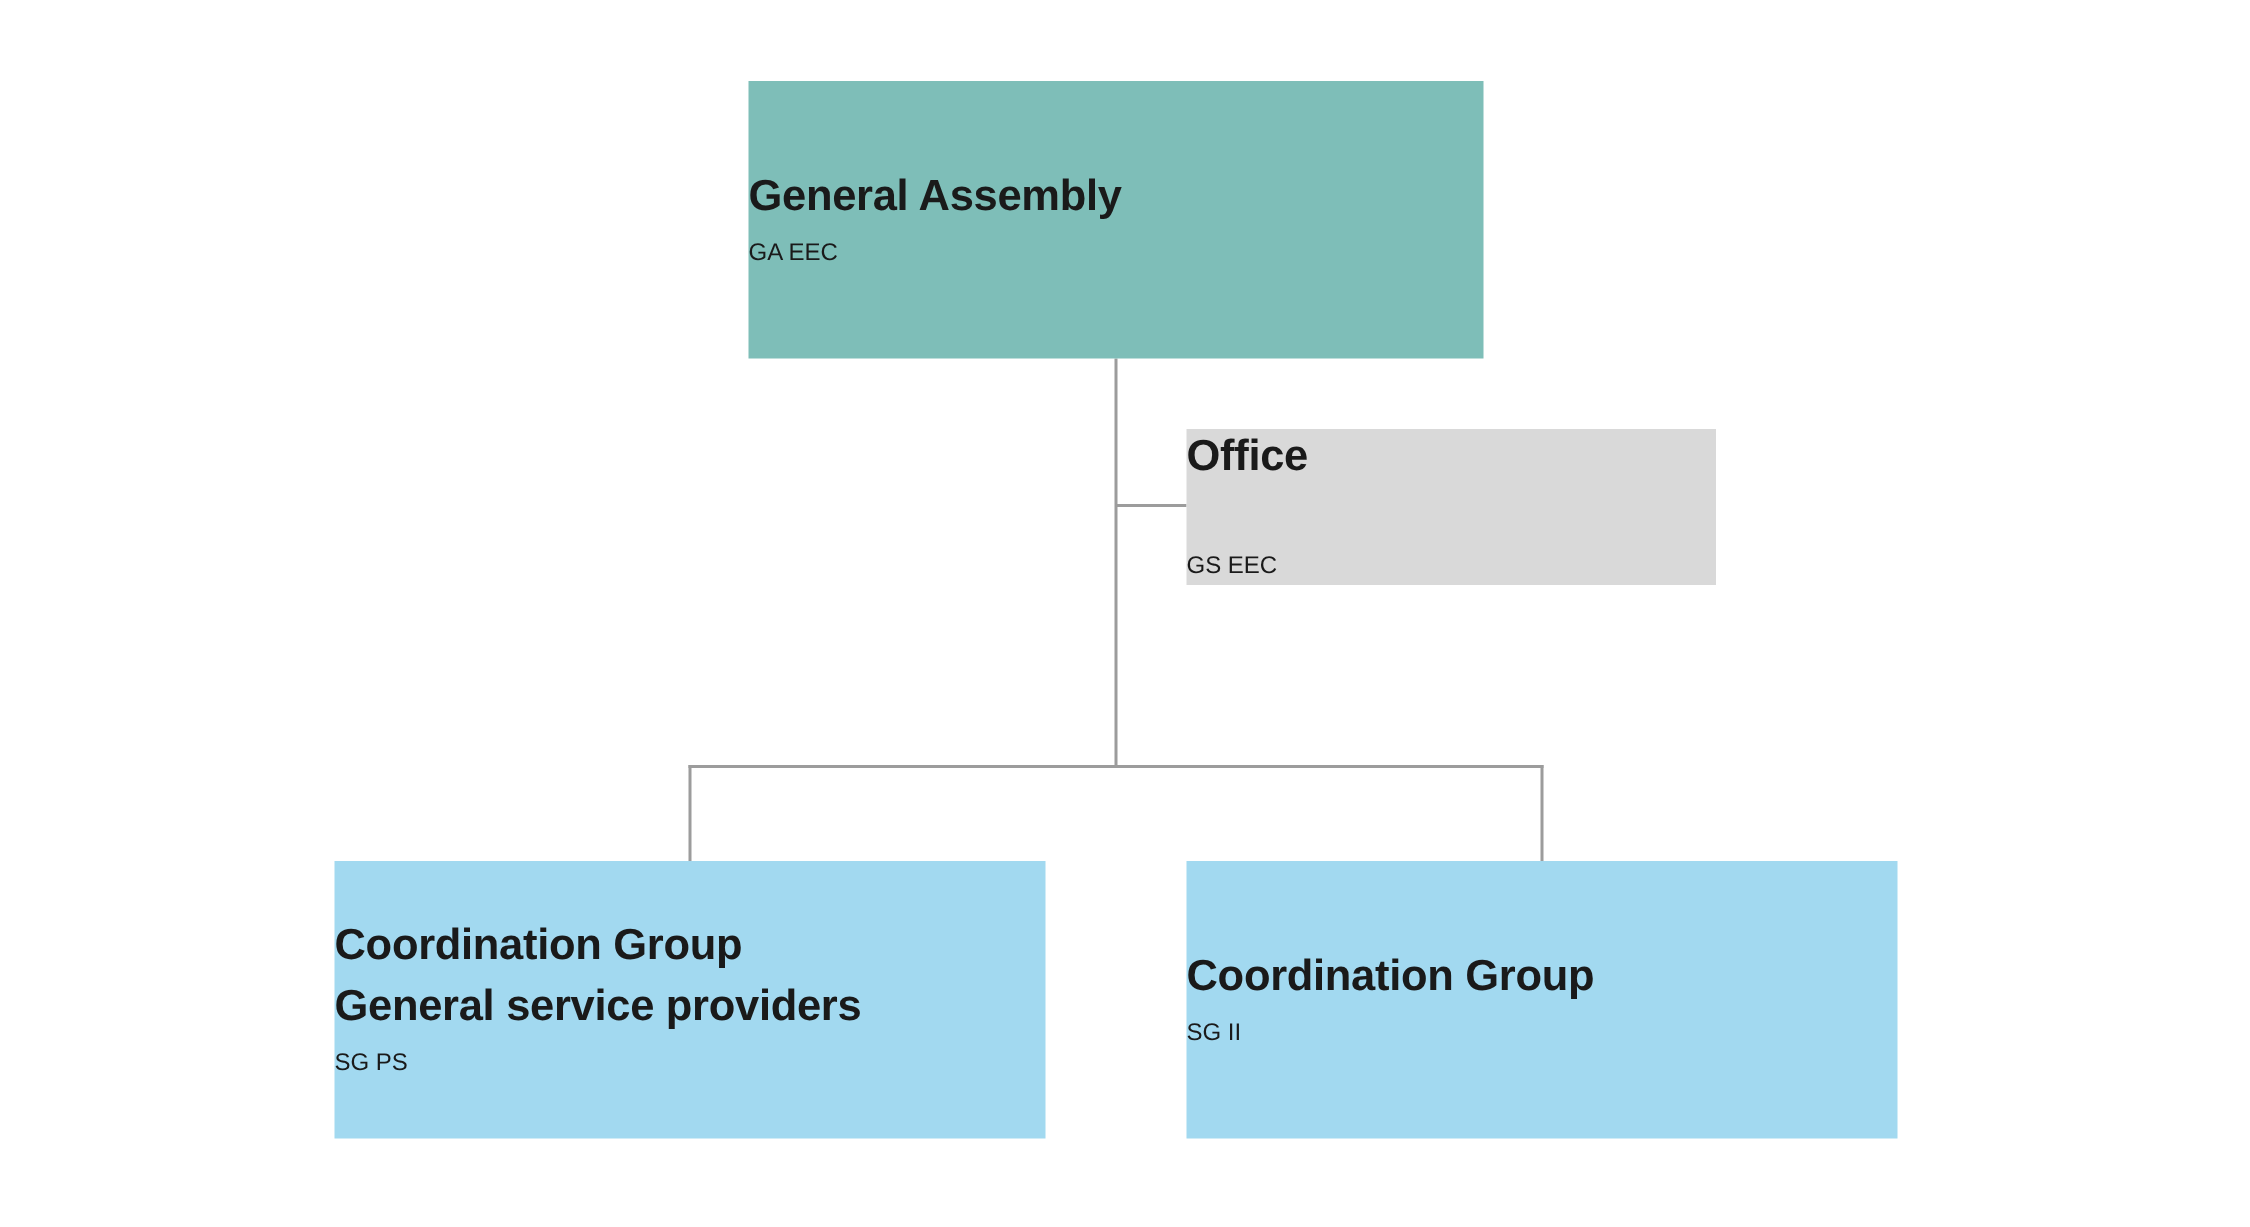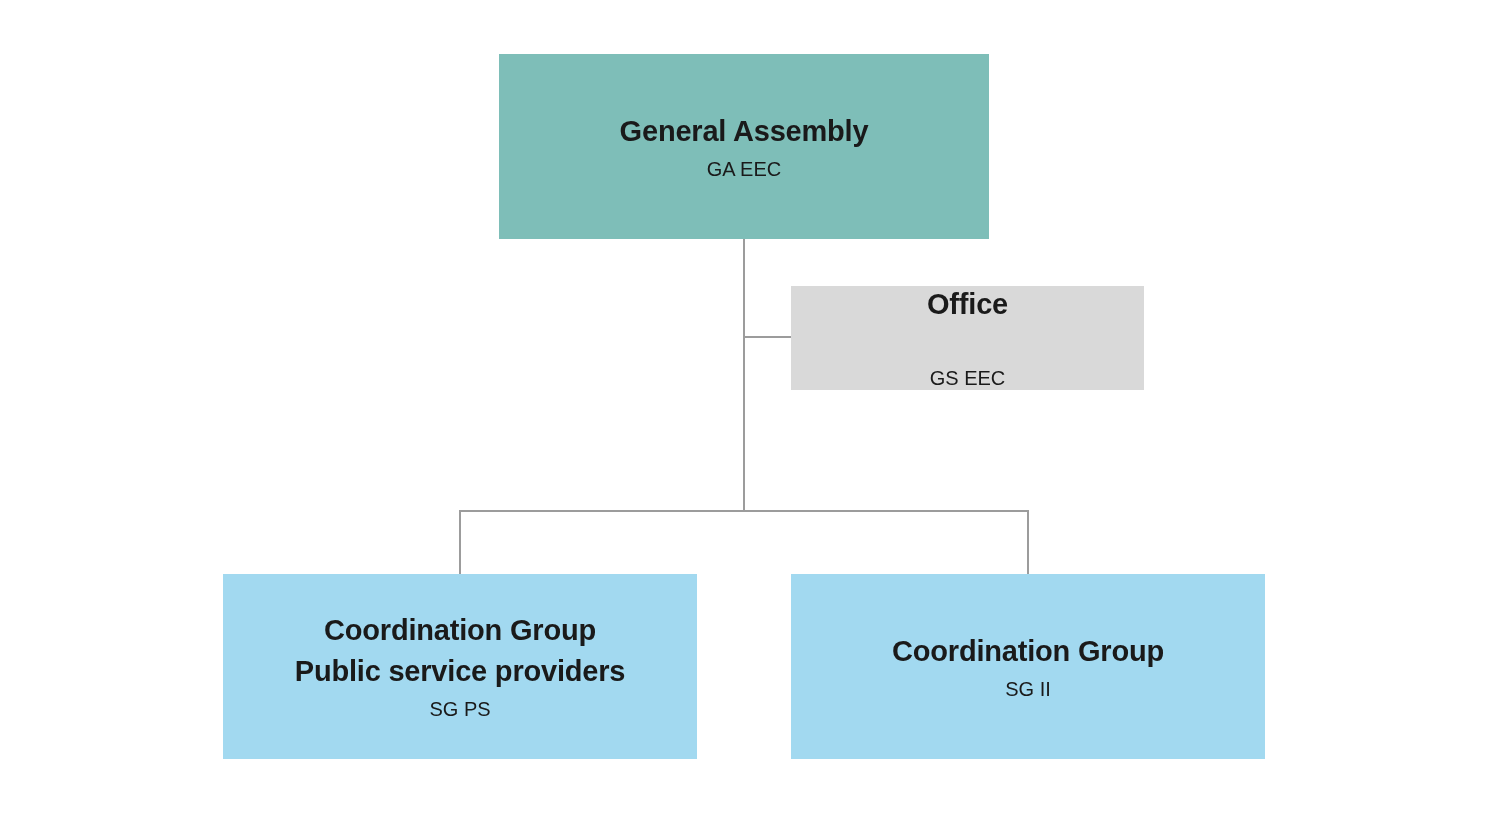--- a/index.html
+++ b/index.html
@@ -12,33 +12,33 @@
     position: relative;
     width: 1500px;
     height: 818px;
     background: #ffffff;
     overflow: hidden;
   }
   .node {
     position: absolute;
     display: flex;
     flex-direction: column;
-    align-items: center;
+    align-items: flex-start;
     justify-content: center;
     text-align: center;
     color: #1a1a1a;
   }
   .node-title {
     font-size: 29px;
     font-weight: 700;
     line-height: 41px;
     letter-spacing: -0.2px;
   }
   .node-subtitle {
-    font-size: 20px;
+    font-size: 16px;
     font-weight: 400;
     line-height: 28px;
     margin-top: 3px;
   }
   .connector {
     position: absolute;
     background: #9c9c9c;
   }
   
   #node-general-assembly { left: 499px; top: 54px;  width: 490px; height: 185px; }
@@ -68,21 +68,21 @@
     <div class="node-subtitle">GA EEC</div>
   </div>
 
   <div class="node" id="node-office" style="background-color: rgb(217, 217, 217);">
     <div class="node-title">Office</div>
     <div class="node-subtitle">GS EEC</div>
   </div>
 
   <div class="node" id="node-cg-ps" style="background-color: rgb(162, 217, 240);">
     <div class="node-title">Coordination Group</div>
-    <div class="node-title">Public service providers</div>
+    <div class="node-title">General service providers</div>
     <div class="node-subtitle">SG PS</div>
   </div>
 
   <div class="node" id="node-cg-ii" style="background-color: rgb(162, 217, 240);">
     <div class="node-title">Coordination Group</div>
     <div class="node-subtitle">SG II</div>
   </div>
 
 </div>
 

